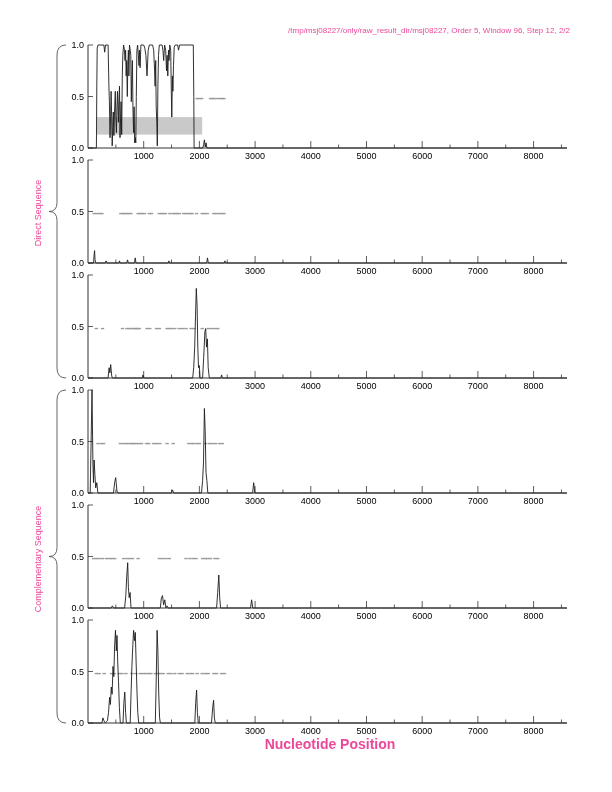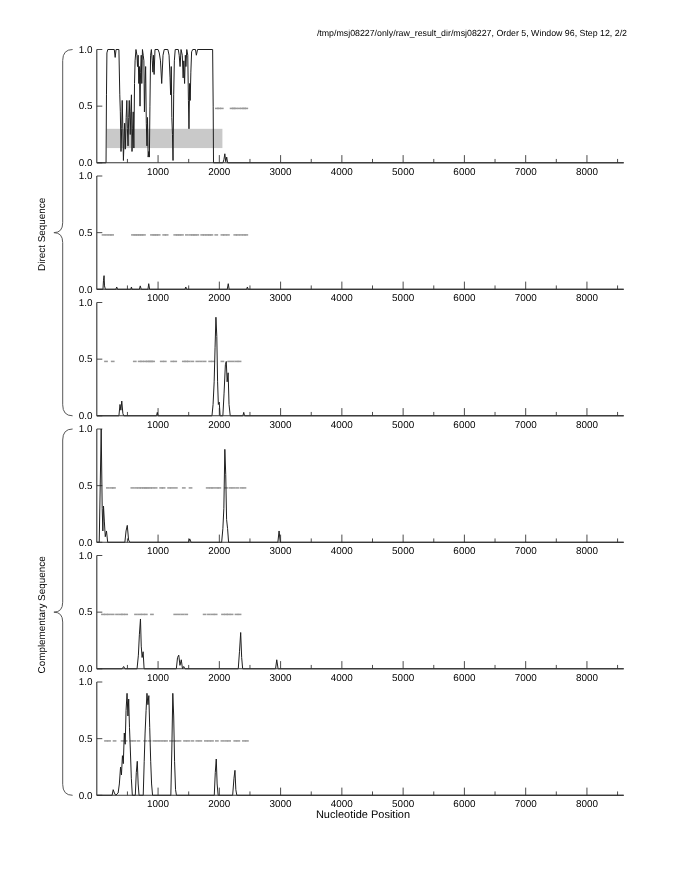--- a/index.html
+++ b/index.html
@@ -1,25 +1,25 @@
 <!DOCTYPE html>
 <html><head>
 <meta charset="utf-8">
 <style>
   html,body{margin:0;padding:0;background:#fff;}
   .page{width:612px;height:792px;position:relative;background:#ffffff;
-        font-family:"Liberation Sans",sans-serif;color:#000000;overflow:hidden;}
+        font-family:"Liberation Sans",sans-serif;color:#ec4899;overflow:hidden;}
   .title{position:absolute;top:26px;left:0;right:42px;text-align:right;
          font-size:8px;white-space:nowrap;}
   .ylab{position:absolute;font-size:9px;white-space:nowrap;
         transform:translate(-50%,-50%) rotate(-90deg);}
   .ylab1{left:38px;top:213px;}
   .ylab2{left:38px;top:559px;}
-  .xlab{position:absolute;left:330px;top:736px;font-size:10px;white-space:nowrap;
-        transform:translateX(-50%);}
+  .xlab{position:absolute;left:330px;top:736px;font-size:14px;white-space:nowrap;
+        transform:translateX(-50%);font-weight:bold;}
   svg{position:absolute;left:0;top:0;}
   svg text{font-family:"Liberation Sans",sans-serif;fill:#000;}
 </style>
 </head>
 <body>
 
 <div class="page">
   <div class="title">/tmp/msj08227/only/raw_result_dir/msj08227, Order 5, Window 96, Step 12, 2/2</div>
   <div class="ylab ylab1">Direct Sequence</div>
   <div class="ylab ylab2">Complementary Sequence</div>

